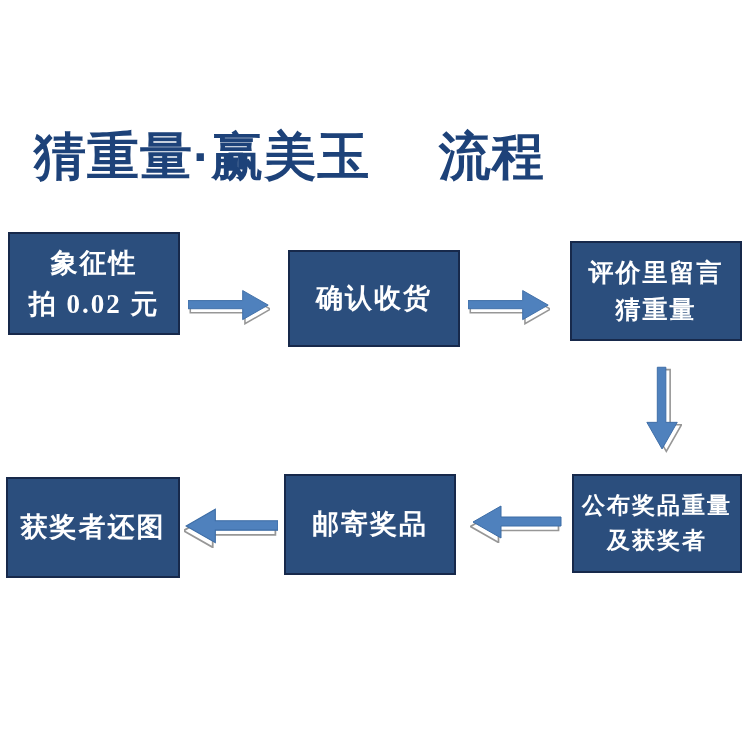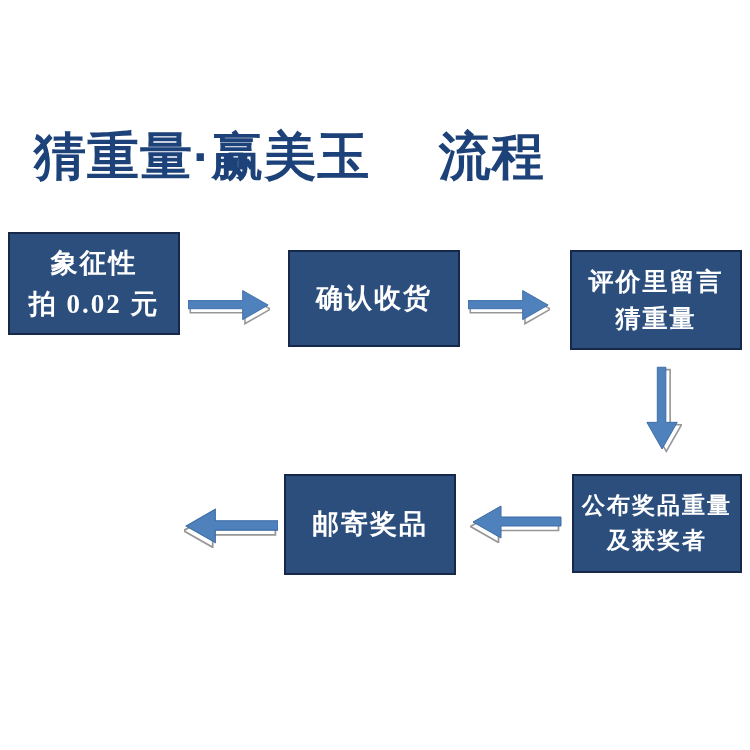--- a/index.html
+++ b/index.html
@@ -18,21 +18,21 @@
     position:absolute; box-sizing:border-box;
     background:var(--box-fill,#2b4e7d);
     border:2px solid var(--box-border,#17294b);
     display:flex; flex-direction:column; align-items:center; justify-content:center;
     color:var(--box-text,#ffffff);
     font-family:"Liberation Serif", serif; font-weight:700;
   }
   .box span { display:block; line-height:1.5; letter-spacing:2px; white-space:nowrap; }
   .b1 { left:8px;   top:232px; width:172px; height:103px; font-size:27px; }
   .b2 { left:288px; top:250px; width:172px; height:97px;  font-size:27px; }
-  .b3 { left:570px; top:250px; width:172px; height:100px; font-size:25px; }
+  .b3 { left:570px; top:241px; width:172px; height:100px; font-size:25px; }
   .b4 { left:572px; top:474px; width:170px; height:99px;  font-size:23px; }
   .b5 { left:284px; top:474px; width:172px; height:101px; font-size:27px;justify-content:center; }
   .b6 { left:6px;   top:477px; width:174px; height:101px; font-size:27px; }
   .arrow { position:absolute; }
   .a1 { left:188px; top:287px; width:82px; height:38px; }
   .a2 { left:468px; top:287px; width:82px; height:38px; }
   .a3 { left:644px; top:366px; width:38px; height:88px; }
   .a4 { left:470px; top:503px; width:92px; height:40px; }
   .a5 { left:184px; top:506px; width:94px; height:42px; }
   .arrow .shadow {
@@ -91,14 +91,17 @@
 
   <div class="box b5">
     <span>邮寄奖品</span>
   </div>
 
   <svg class="arrow a5" viewBox="0 0 90 40" xmlns="http://www.w3.org/2000/svg">
     <polygon class="shadow" transform="translate(-2.5,4.5)" points="90,14 30,14 30,3 2,19 30,35 30,23 90,23"></polygon>
     <polygon class="body" points="90,14 30,14 30,3 2,19 30,35 30,23 90,23"></polygon>
   </svg>
 
+  <div class="box b6">
+    <span>获奖者还图</span>
+  </div>
 
 </div>
 
 </body></html>

